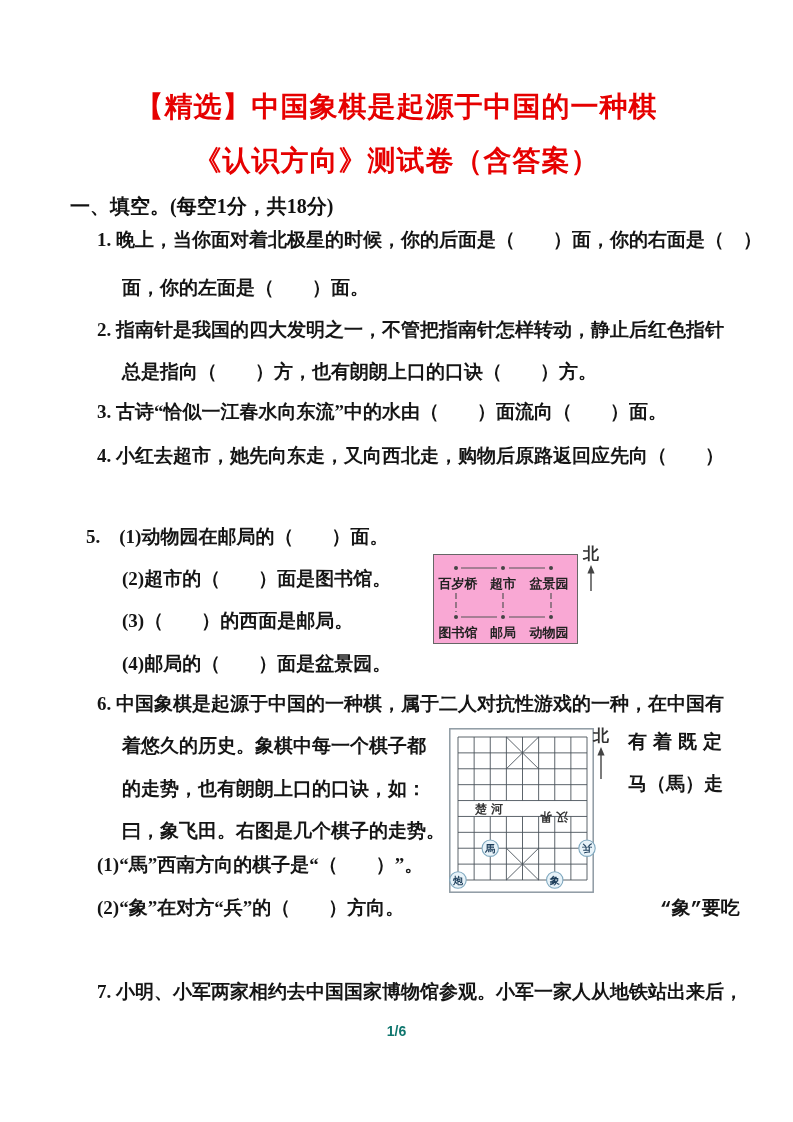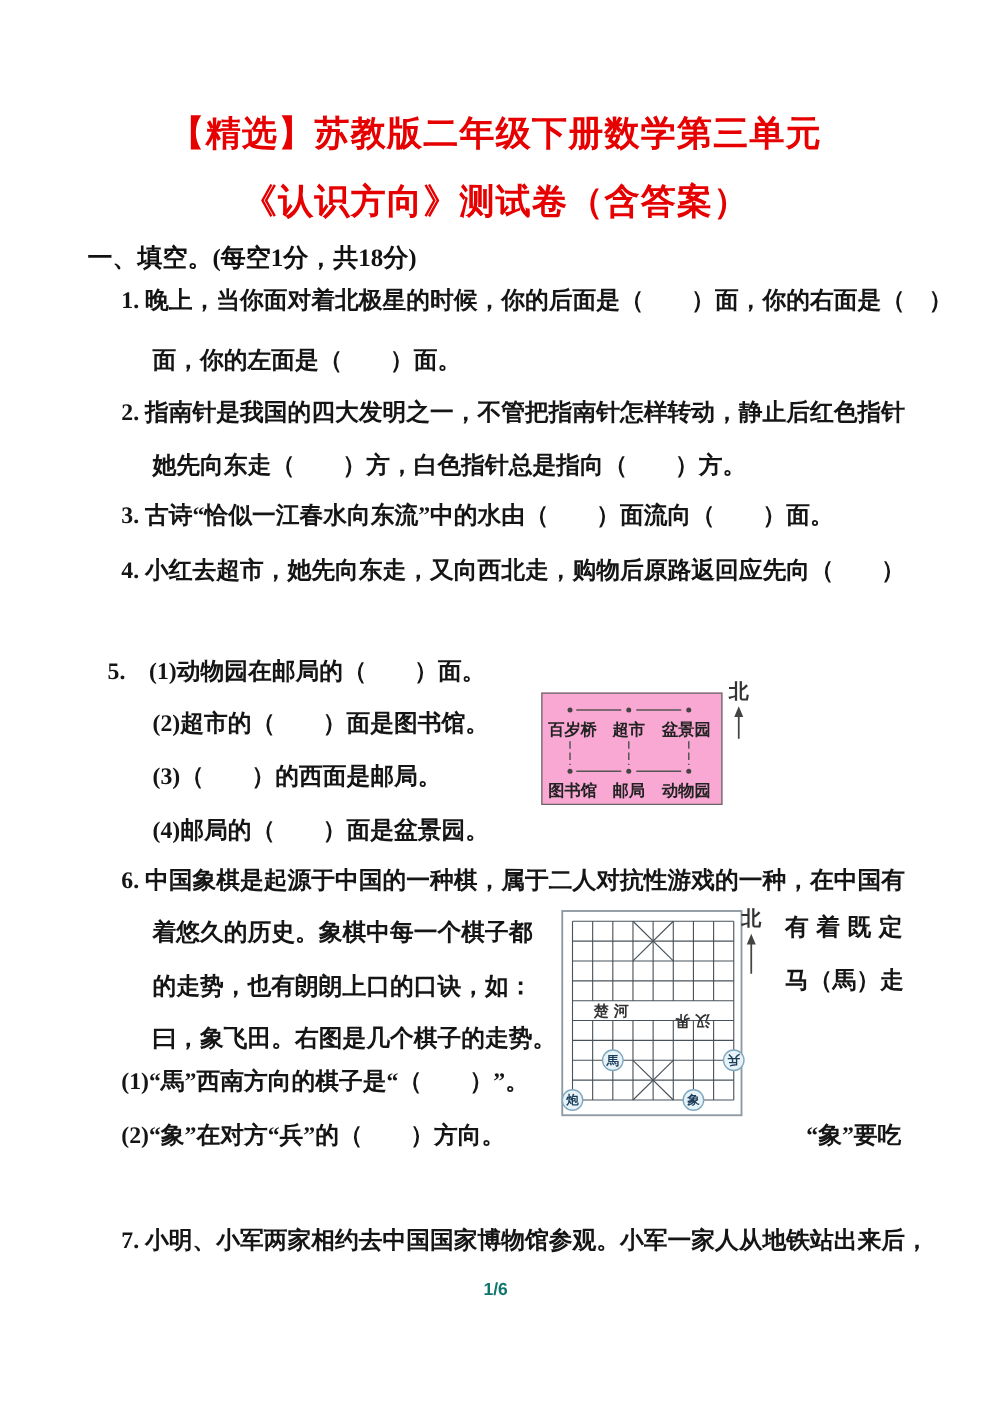--- a/index.html
+++ b/index.html
@@ -19,30 +19,30 @@
   .chess-box svg{display:block;overflow:visible;}
   .north{position:absolute;display:flex;flex-direction:column;align-items:center;gap:1px;color:#333;}
   .north span{font-size:16px;font-weight:600;line-height:18px;}
   svg text{font-family:"Liberation Serif","DejaVu Serif",serif;}
 </style>
 </head>
 <body>
 
 <div class="page">
 
-  <div class="title-line" style="top:88px;">【精选】苏教版二年级下册数学第三单元</div>
+  <div class="title-line" style="top:88px;">【精选】中国象棋是起源于中国的一种棋</div>
   <div class="title-line" style="top:142px;">《认识方向》测试卷（含答案）</div>
 
   <div class="section-heading" style="left:70px;top:193px;">一、填空。(每空1分，共18分)</div>
 
   <div class="line" style="left:97px;top:227px;">1. 晚上，当你面对着北极星的时候，你的后面是（　　）面，你的右面是（　）</div>
   <div class="line" style="left:122px;top:275px;">面，你的左面是（　　）面。</div>
 
   <div class="line" style="left:97px;top:317px;">2. 指南针是我国的四大发明之一，不管把指南针怎样转动，静止后红色指针</div>
-  <div class="line" style="left:122px;top:359px;">她先向东走（　　）方，白色指针总是指向（　　）方。</div>
+  <div class="line" style="left:122px;top:359px;">总是指向（　　）方，也有朗朗上口的口诀（　　）方。</div>
 
   <div class="line" style="left:97px;top:399px;">3. 古诗“恰似一江春水向东流”中的水由（　　）面流向（　　）面。</div>
 
   <div class="line" style="left:97px;top:443px;">4. 小红去超市，她先向东走，又向西北走，购物后原路返回应先向（　　）</div>
 
   <div class="line" style="left:86px;top:524px;">5.　(1)动物园在邮局的（　　）面。</div>
   <div class="line" style="left:122px;top:566px;">(2)超市的（　　）面是图书馆。</div>
   <div class="line" style="left:122px;top:608px;">(3)（　　）的西面是邮局。</div>
   <div class="line" style="left:122px;top:651px;">(4)邮局的（　　）面是盆景园。</div>
 
@@ -85,21 +85,21 @@
   </div>
 
   <div class="line" style="left:97px;top:691px;">6. 中国象棋是起源于中国的一种棋，属于二人对抗性游戏的一种，在中国有</div>
   <div class="line" style="left:122px;top:733px;">着悠久的历史。象棋中每一个棋子都</div>
   <div class="line spaced" style="left:628px;top:729px;">有着既定</div>
   <div class="line" style="left:122px;top:776px;">的走势，也有朗朗上口的口诀，如：</div>
   <div class="line" style="left:628px;top:771px;">马（馬）走</div>
   <div class="line" style="left:122px;top:818px;">曰，象飞田。右图是几个棋子的走势。</div>
   <div class="line" style="left:97px;top:852px;">(1)“馬”西南方向的棋子是“（　　）”。</div>
   <div class="line" style="left:97px;top:895px;">(2)“象”在对方“兵”的（　　）方向。</div>
-  <div class="line" style="left:645px;top:895px;">“象”要吃</div>
+  <div class="line" style="left:660px;top:895px;font-family:Liberation Mono, monospace;">“象”要吃</div>
 
   <div class="chess-box">
     <svg width="145" height="165" viewBox="0 0 145 165">
         <rect x="0.8" y="0.8" width="143.4" height="163.4" fill="none" stroke="#8e9aa3" stroke-width="1.5"></rect>
         <line x1="9" y1="9" x2="138" y2="9" stroke="#49525a" stroke-width="0.9"></line>
         <line x1="9" y1="24.88888888888889" x2="138" y2="24.88888888888889" stroke="#49525a" stroke-width="0.9"></line>
         <line x1="9" y1="40.77777777777778" x2="138" y2="40.77777777777778" stroke="#49525a" stroke-width="0.9"></line>
         <line x1="9" y1="56.666666666666664" x2="138" y2="56.666666666666664" stroke="#49525a" stroke-width="0.9"></line>
         <line x1="9" y1="72.55555555555556" x2="138" y2="72.55555555555556" stroke="#49525a" stroke-width="0.9"></line>
         <line x1="9" y1="88.44444444444444" x2="138" y2="88.44444444444444" stroke="#49525a" stroke-width="0.9"></line>

